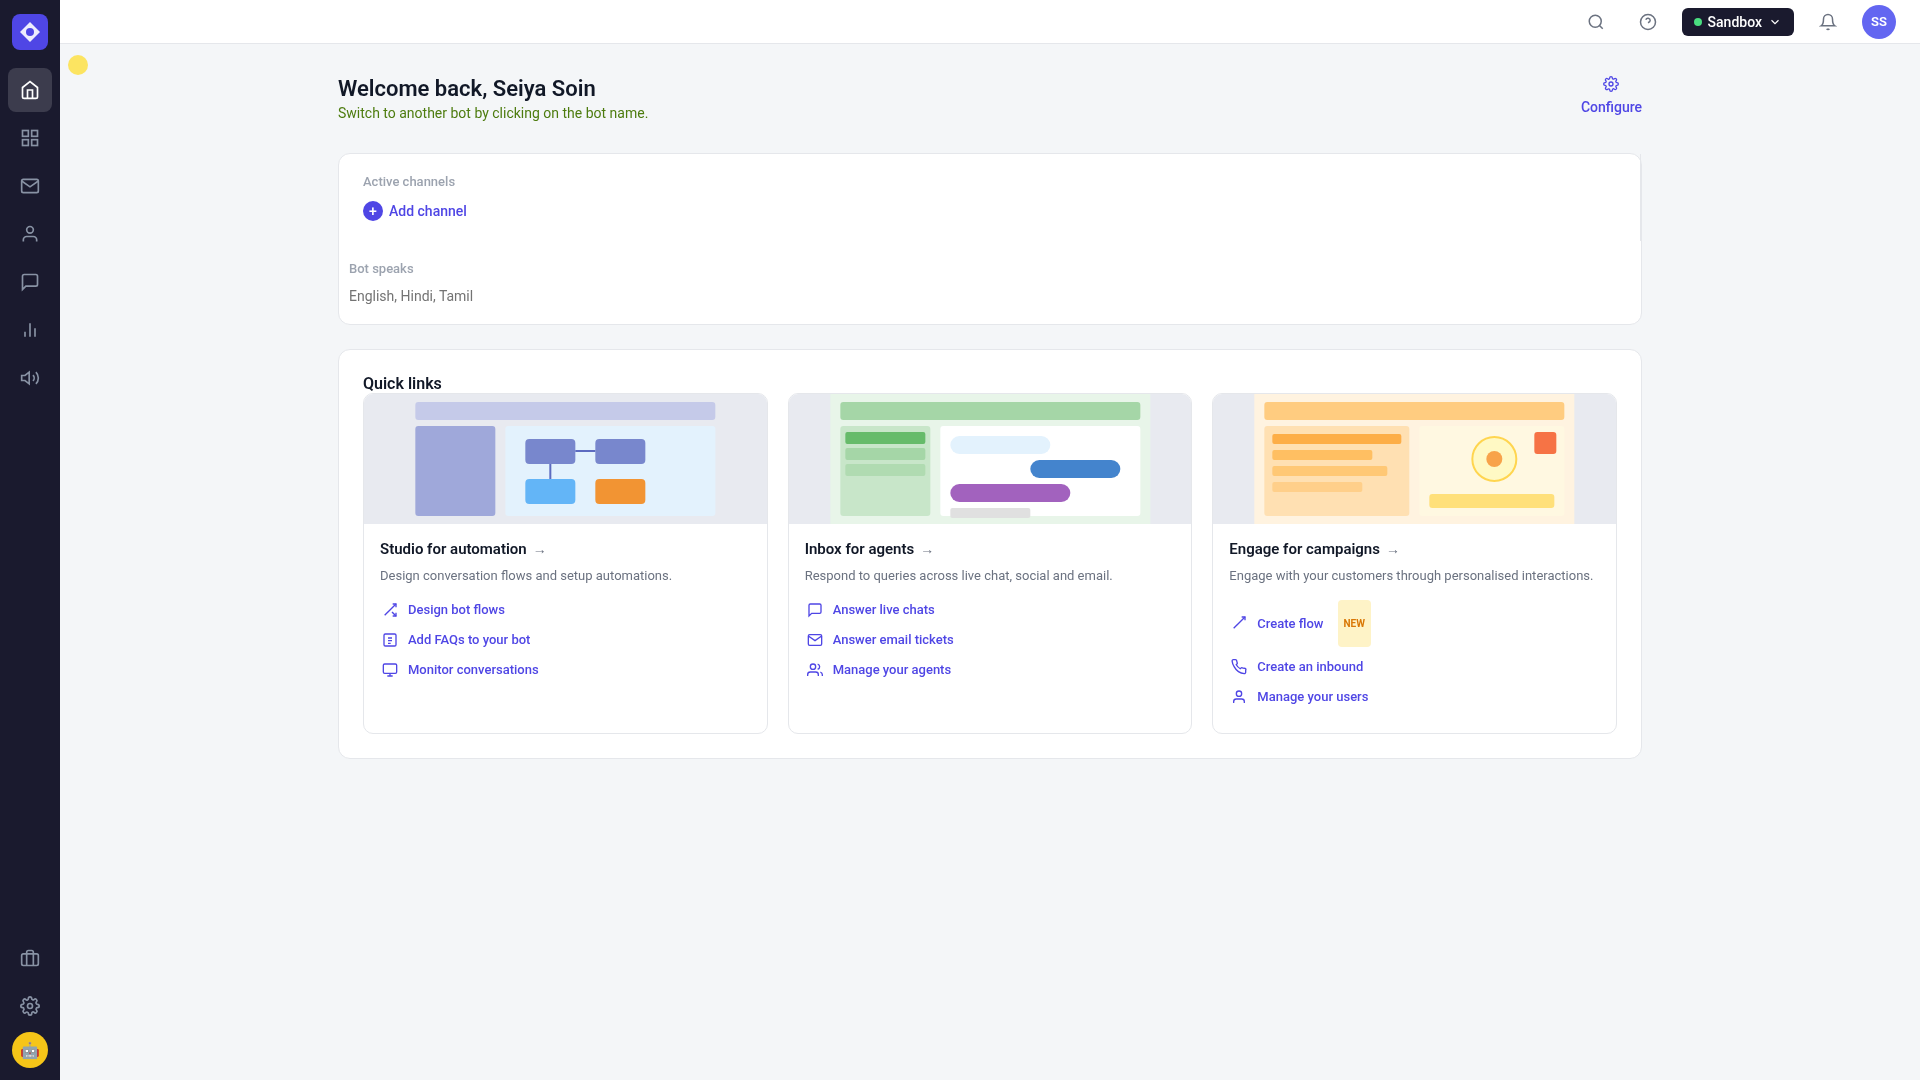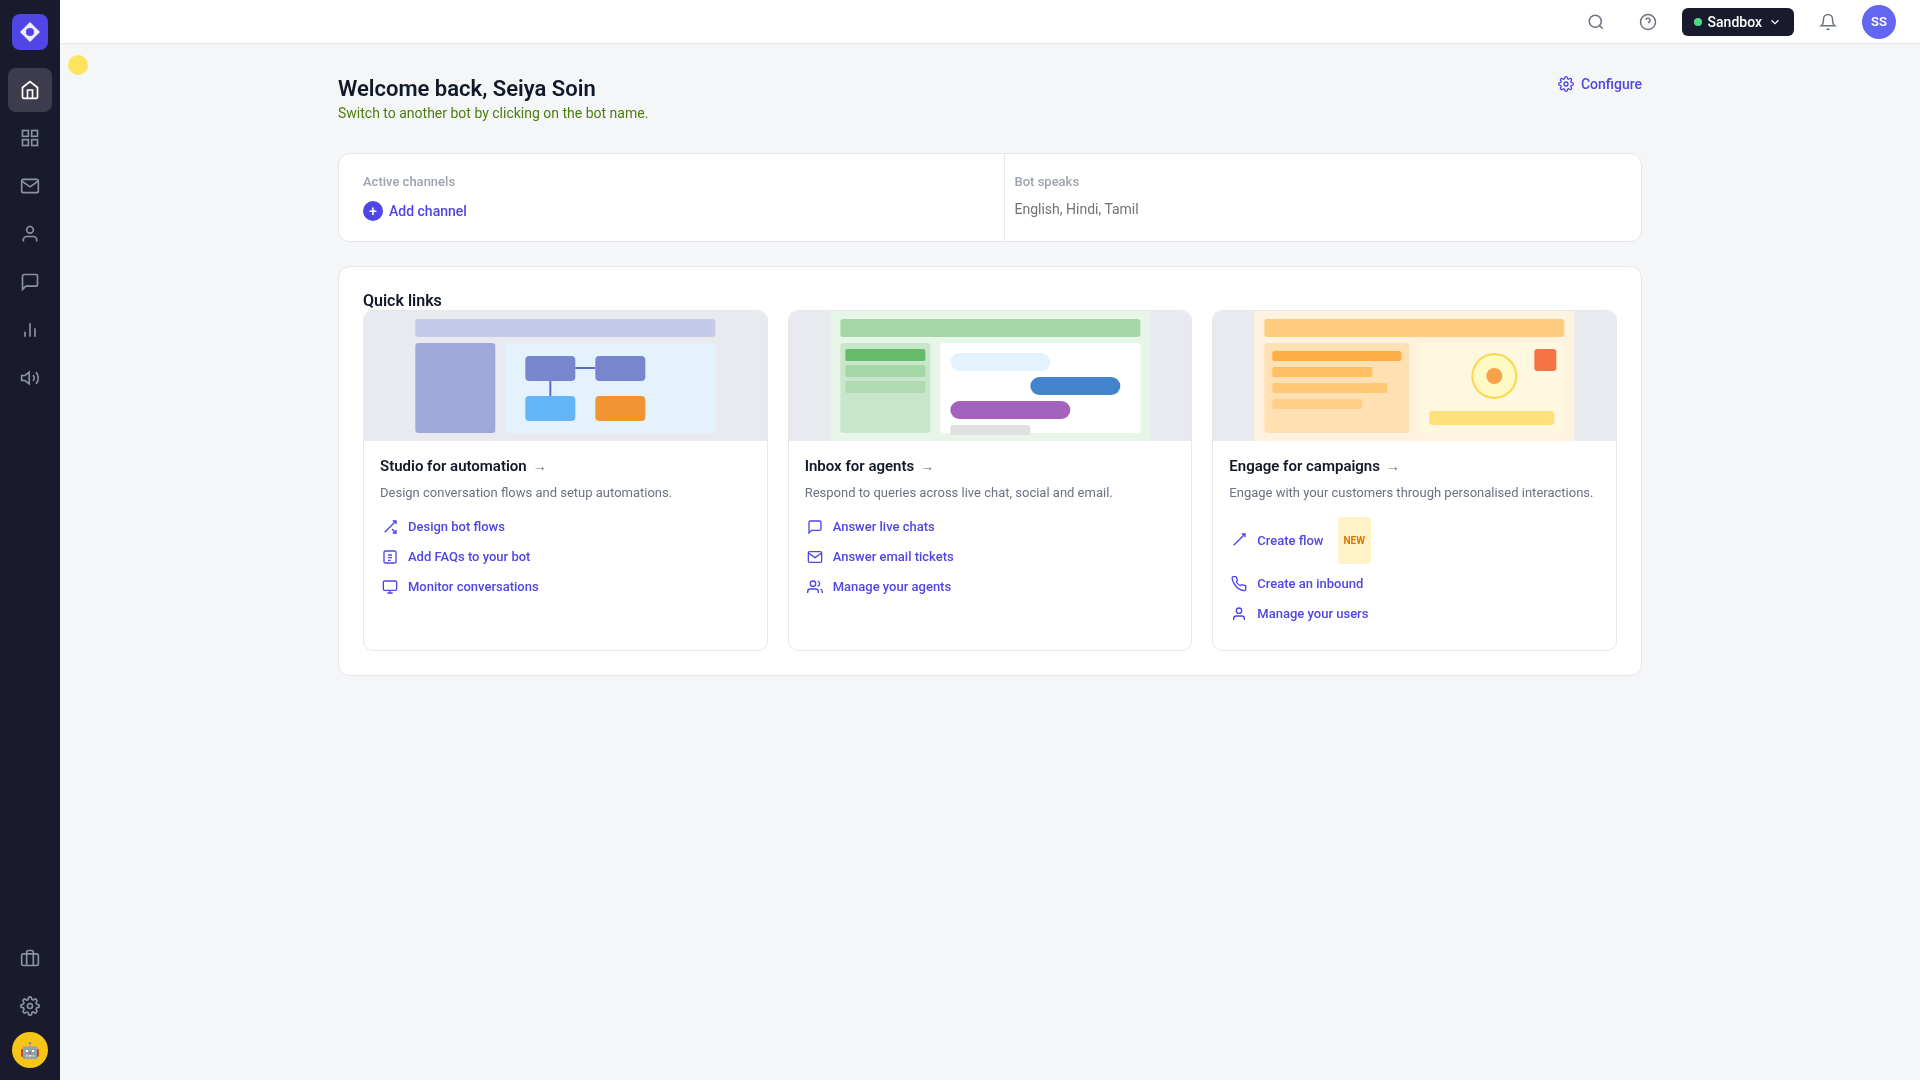--- a/index.html
+++ b/index.html
@@ -155,20 +155,21 @@
     }
     .configure-btn {
       display: flex;
       align-items: center;
       gap: 7px;
       color: #4f46e5;
       font-size: 14px;
       font-weight: 500;
       cursor: pointer;
       text-decoration: none;
+      flex-direction: column;
     }
 
     
     .bot-header {
       display: flex;
       flex-direction: column;
       align-items: center;
       margin-bottom: 28px;
     }
     .bot-avatar {
@@ -198,20 +199,21 @@
       color: #6b7280;
     }
 
     
     .channels-card {
       background: #fff;
       border: 1px solid #e5e7eb;
       border-radius: 12px;
       display: flex;
       margin-bottom: 24px;
+      flex-direction: column;
     }
     .channels-left {
       flex: 1;
       padding: 20px 24px;
       border-right: 1px solid #e5e7eb;
     }
     .channels-right {
       flex: 1;
       padding: 20px 10px;
     }

